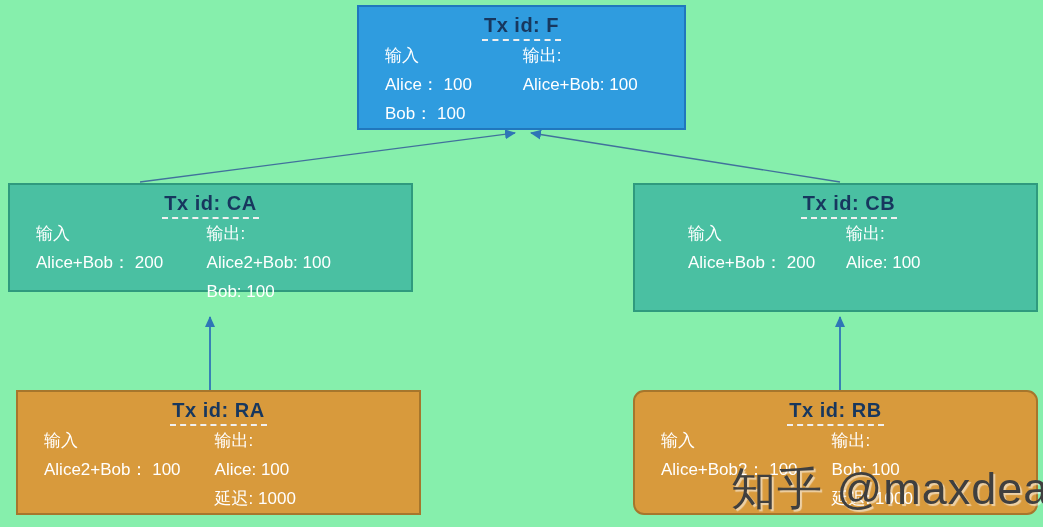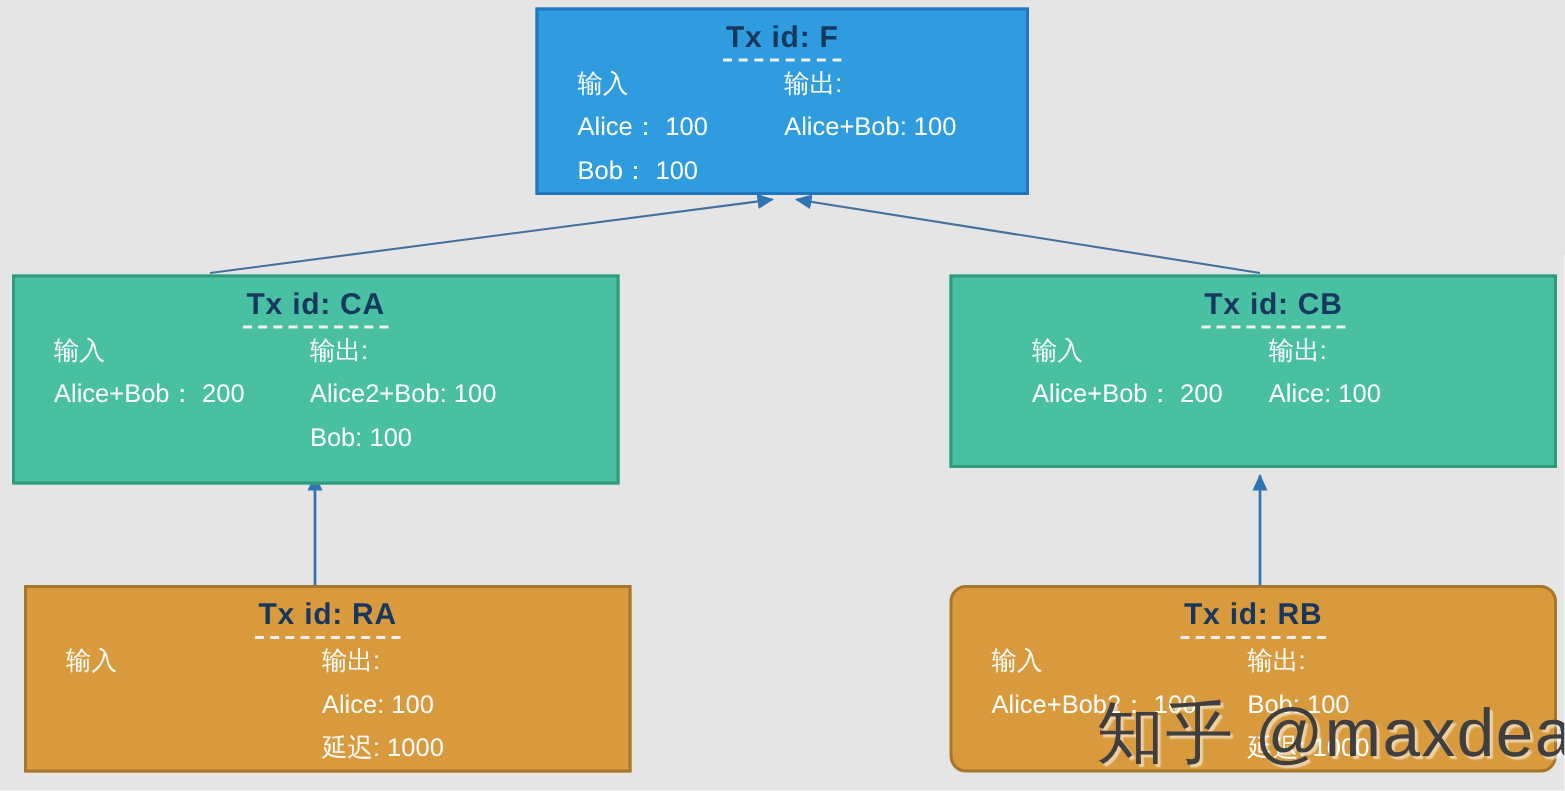--- a/index.html
+++ b/index.html
@@ -1,38 +1,38 @@
 <!DOCTYPE html>
 <html><head>
 <meta charset="utf-8">
 <style>
   html,body{margin:0;padding:0;background:#ffffff;}
   #canvas{
     position:relative;
     width:1043px;height:527px;
-    background:#e5e5e5;
+    background:#86efac;
     overflow:hidden;
     font-family:"Liberation Sans","DejaVu Sans",sans-serif;
   }
   
   #arrows{position:absolute;left:0;top:0;width:1043px;height:527px;z-index:1;}
   .conn{stroke:#41719c;stroke-width:1.4;fill:none;}
   .conn-v{stroke:#2e75b6;stroke-width:1.8;fill:none;}
   .arrowhead{fill:#2e75b6;stroke:none;}
 
   
   .tx-box{
     position:absolute;z-index:2;
     border:2px solid;
     color:#ffffff;
     font-size:17px;
     box-sizing:border-box;
   }
   .box-f {left:357px;top:5px;  width:329px;height:125px;background:#2f9cdf;border-color:#2077bd;}
-  .box-ca{left:8px;  top:183px;width:405px;height:140px;background:#4ac0a2;border-color:#2f9a7e;}
+  .box-ca{left:8px;  top:183px;width:405px;height:109px;background:#4ac0a2;border-color:#2f9a7e;}
   .box-cb{left:633px;top:183px;width:405px;height:129px;background:#4ac0a2;border-color:#2f9a7e;padding-left:27px;}
   .box-ra{left:16px;  top:390px;width:405px;height:125px;background:#d89a3c;border-color:#a6762c;}
   .box-rb{left:633px;top:390px;width:405px;height:125px;background:#d89a3c;border-color:#a6762c;border-radius:11px;}
 
   .tx-title{
     text-align:center;
     margin-top:4px;
     height:28px;line-height:28px;
     font-size:20px;font-weight:bold;
     color:#17375e;
@@ -123,20 +123,21 @@
         <div class="row">Alice: 100</div>
       </div>
     </div>
   </div>
 
   <div class="tx-box box-ra">
     <div class="tx-title"><span>Tx id: RA</span></div>
     <div class="box-body">
       <div class="col-in">
         <div class="row">输入</div>
+        <div class="row">Alice2+Bob： 100</div>
       </div>
       <div class="col-out">
         <div class="row">输出:</div>
         <div class="row">Alice: 100</div>
         <div class="row">延迟: 1000</div>
       </div>
     </div>
   </div>
 
   <div class="tx-box box-rb">

